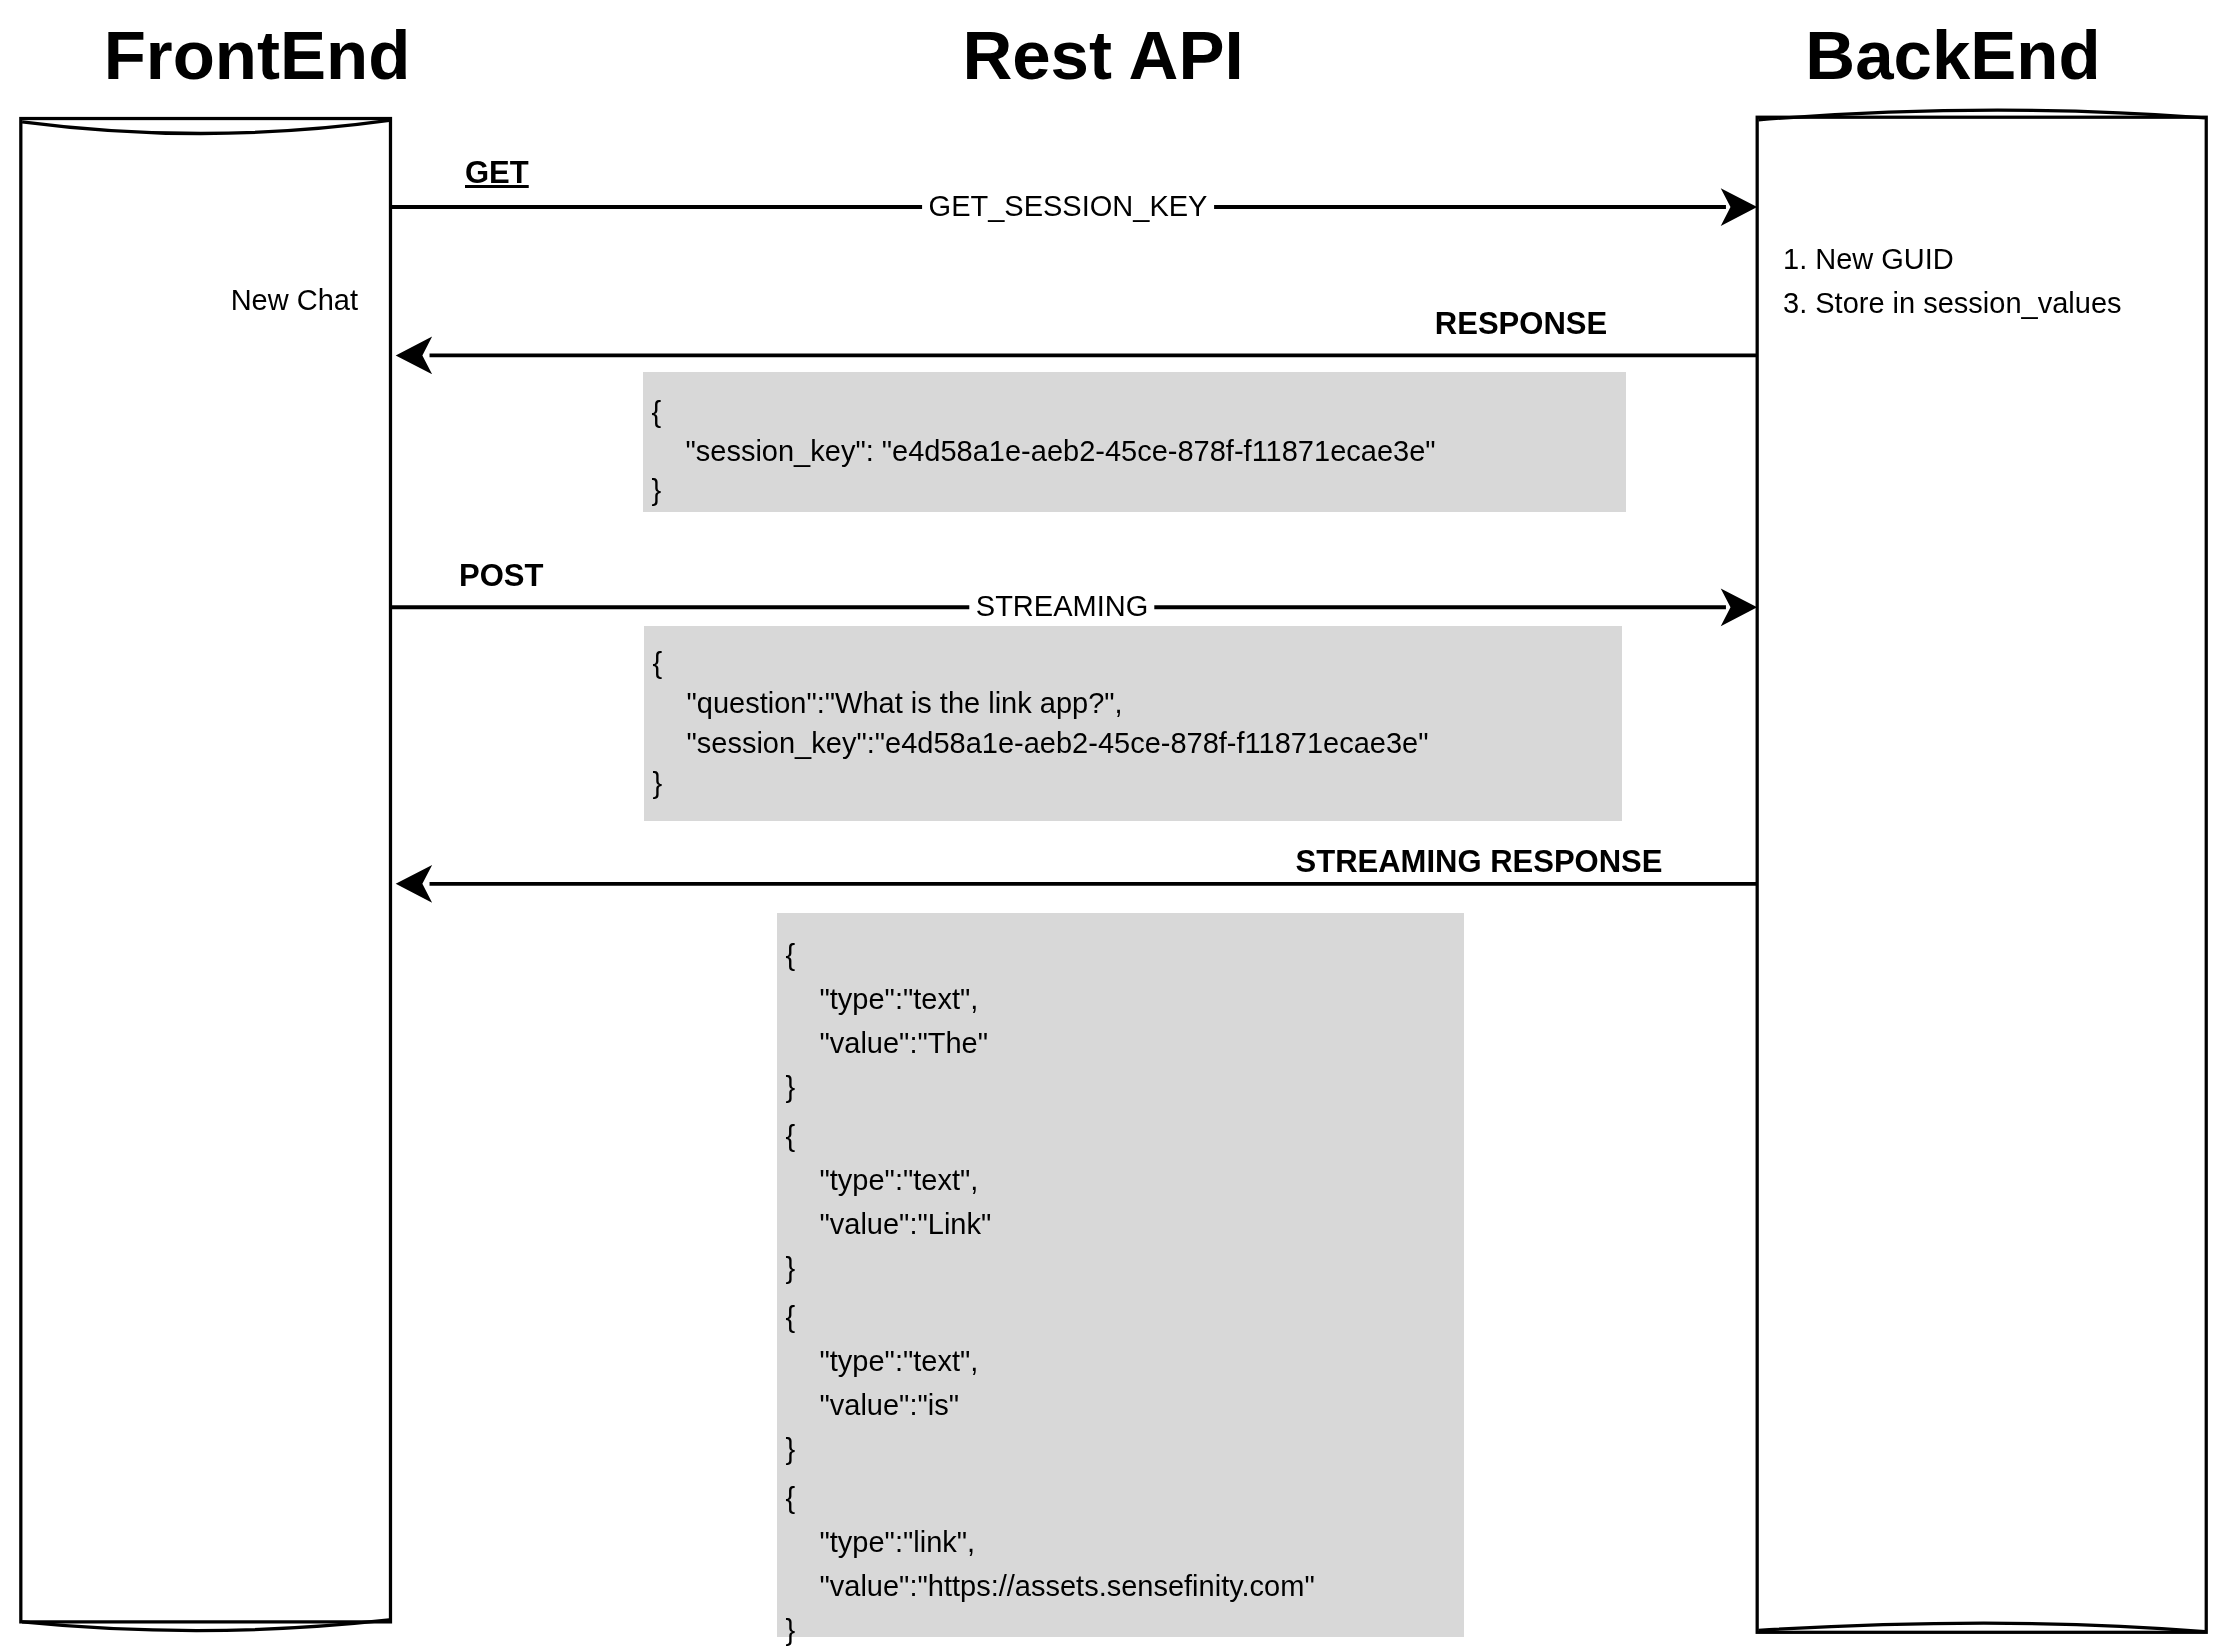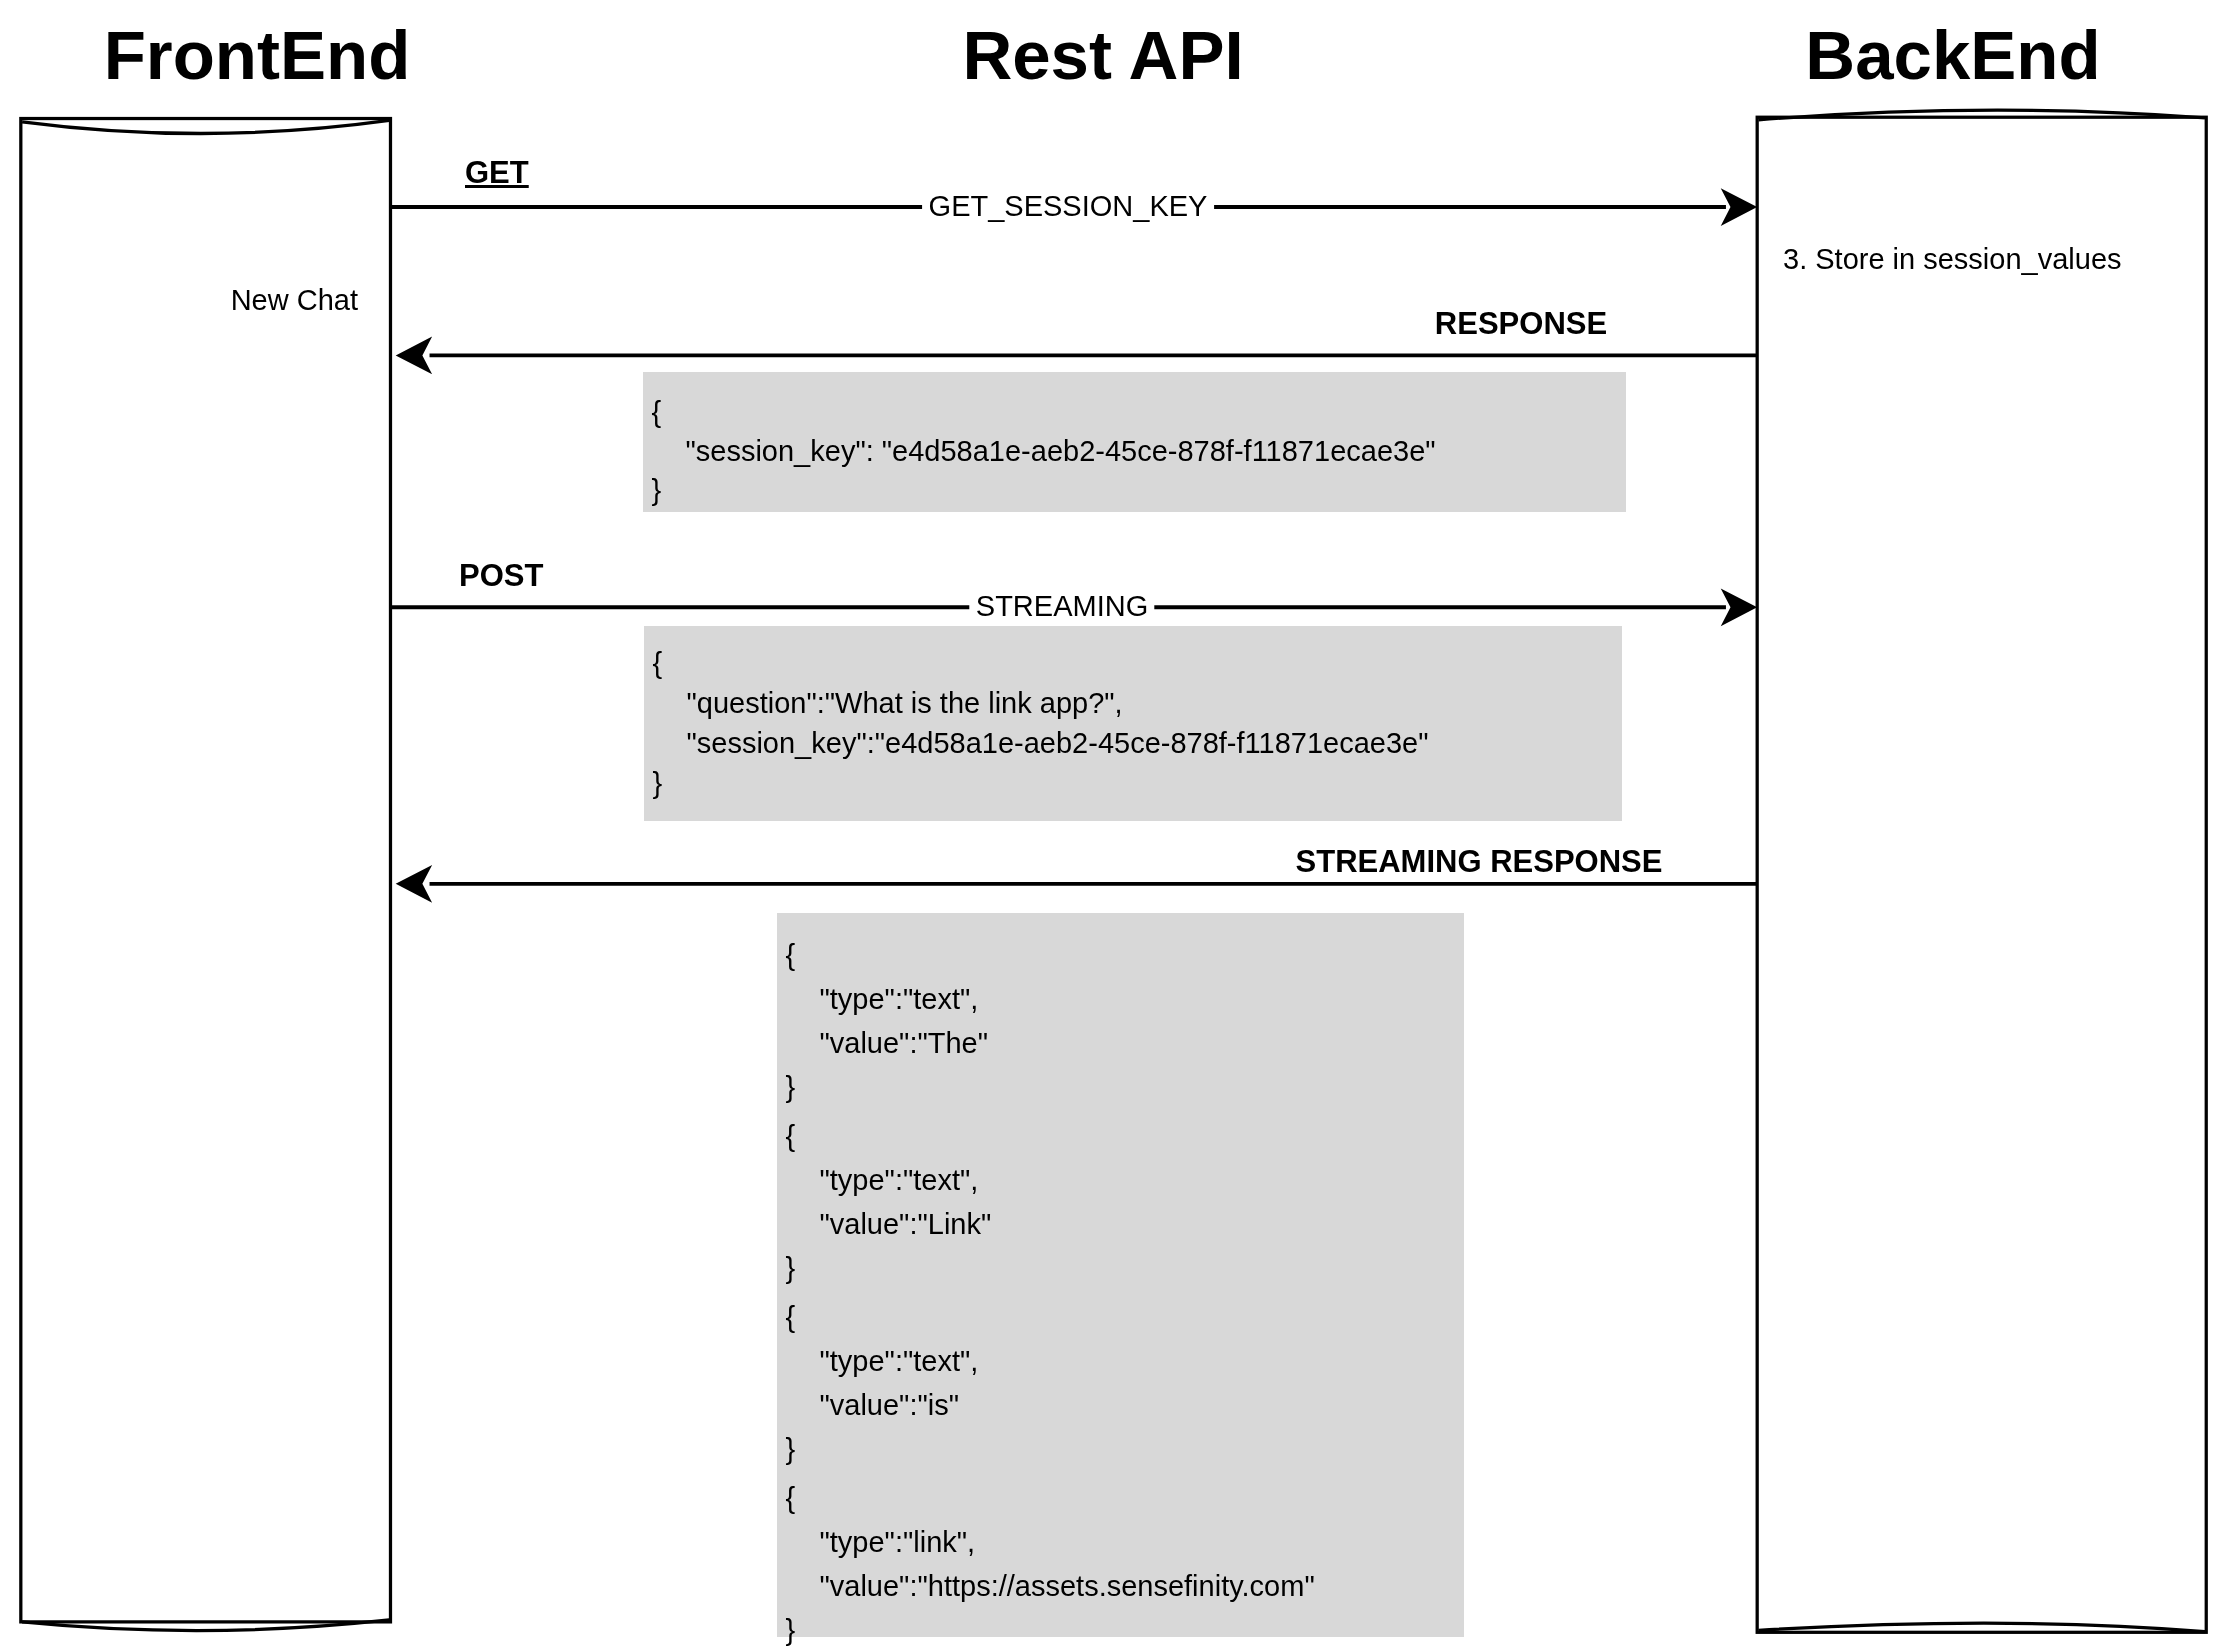--- a/index.html
+++ b/index.html
@@ -107,20 +107,21 @@
     </g>
   </svg>
 
   <div class="title" style="left:221px;margin-left:36px;">FrontEnd</div>
   <div class="title" style="left:1953px;">BackEnd</div>
   <div class="title" style="left:1103px;">Rest API</div>
 
   <div class="note" style="right:1858px; top:284px;">New Chat</div>
 
   <div class="steps" style="left:1783px; top:237px;">
+    <div>1. New GUID</div>
     <div>3. Store in session_values</div>
   </div>
 
   <div class="mlabel" style="left:465px; top:155px;text-decoration:underline;">GET</div>
   <div class="online" style="left:1028px; top:207px;">GET_SESSION_KEY</div>
 
   <div class="mlabel centered" style="left:1521px; top:311px;">RESPONSE</div>
 
   <div class="mlabel" style="left:459px; top:558px;">POST</div>
   <div class="online" style="left:1022px; top:607px;">STREAMING</div>

